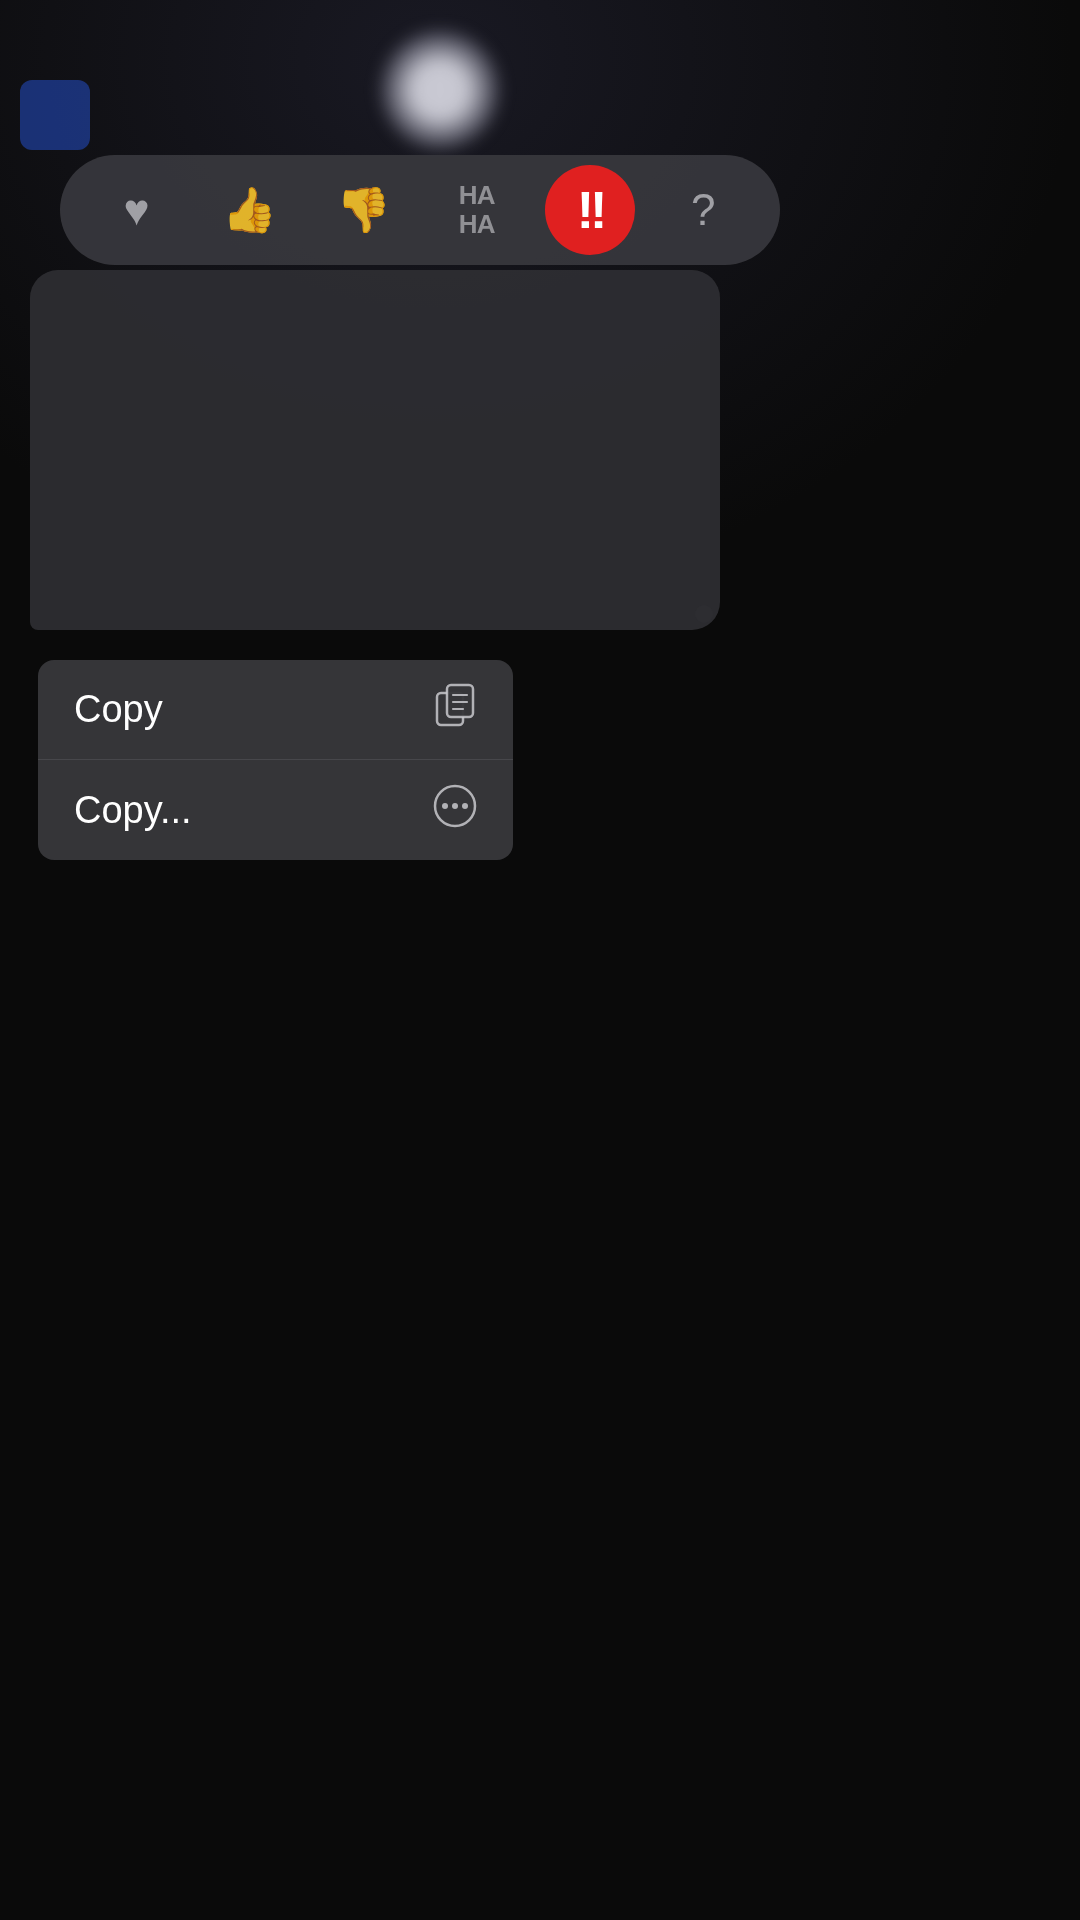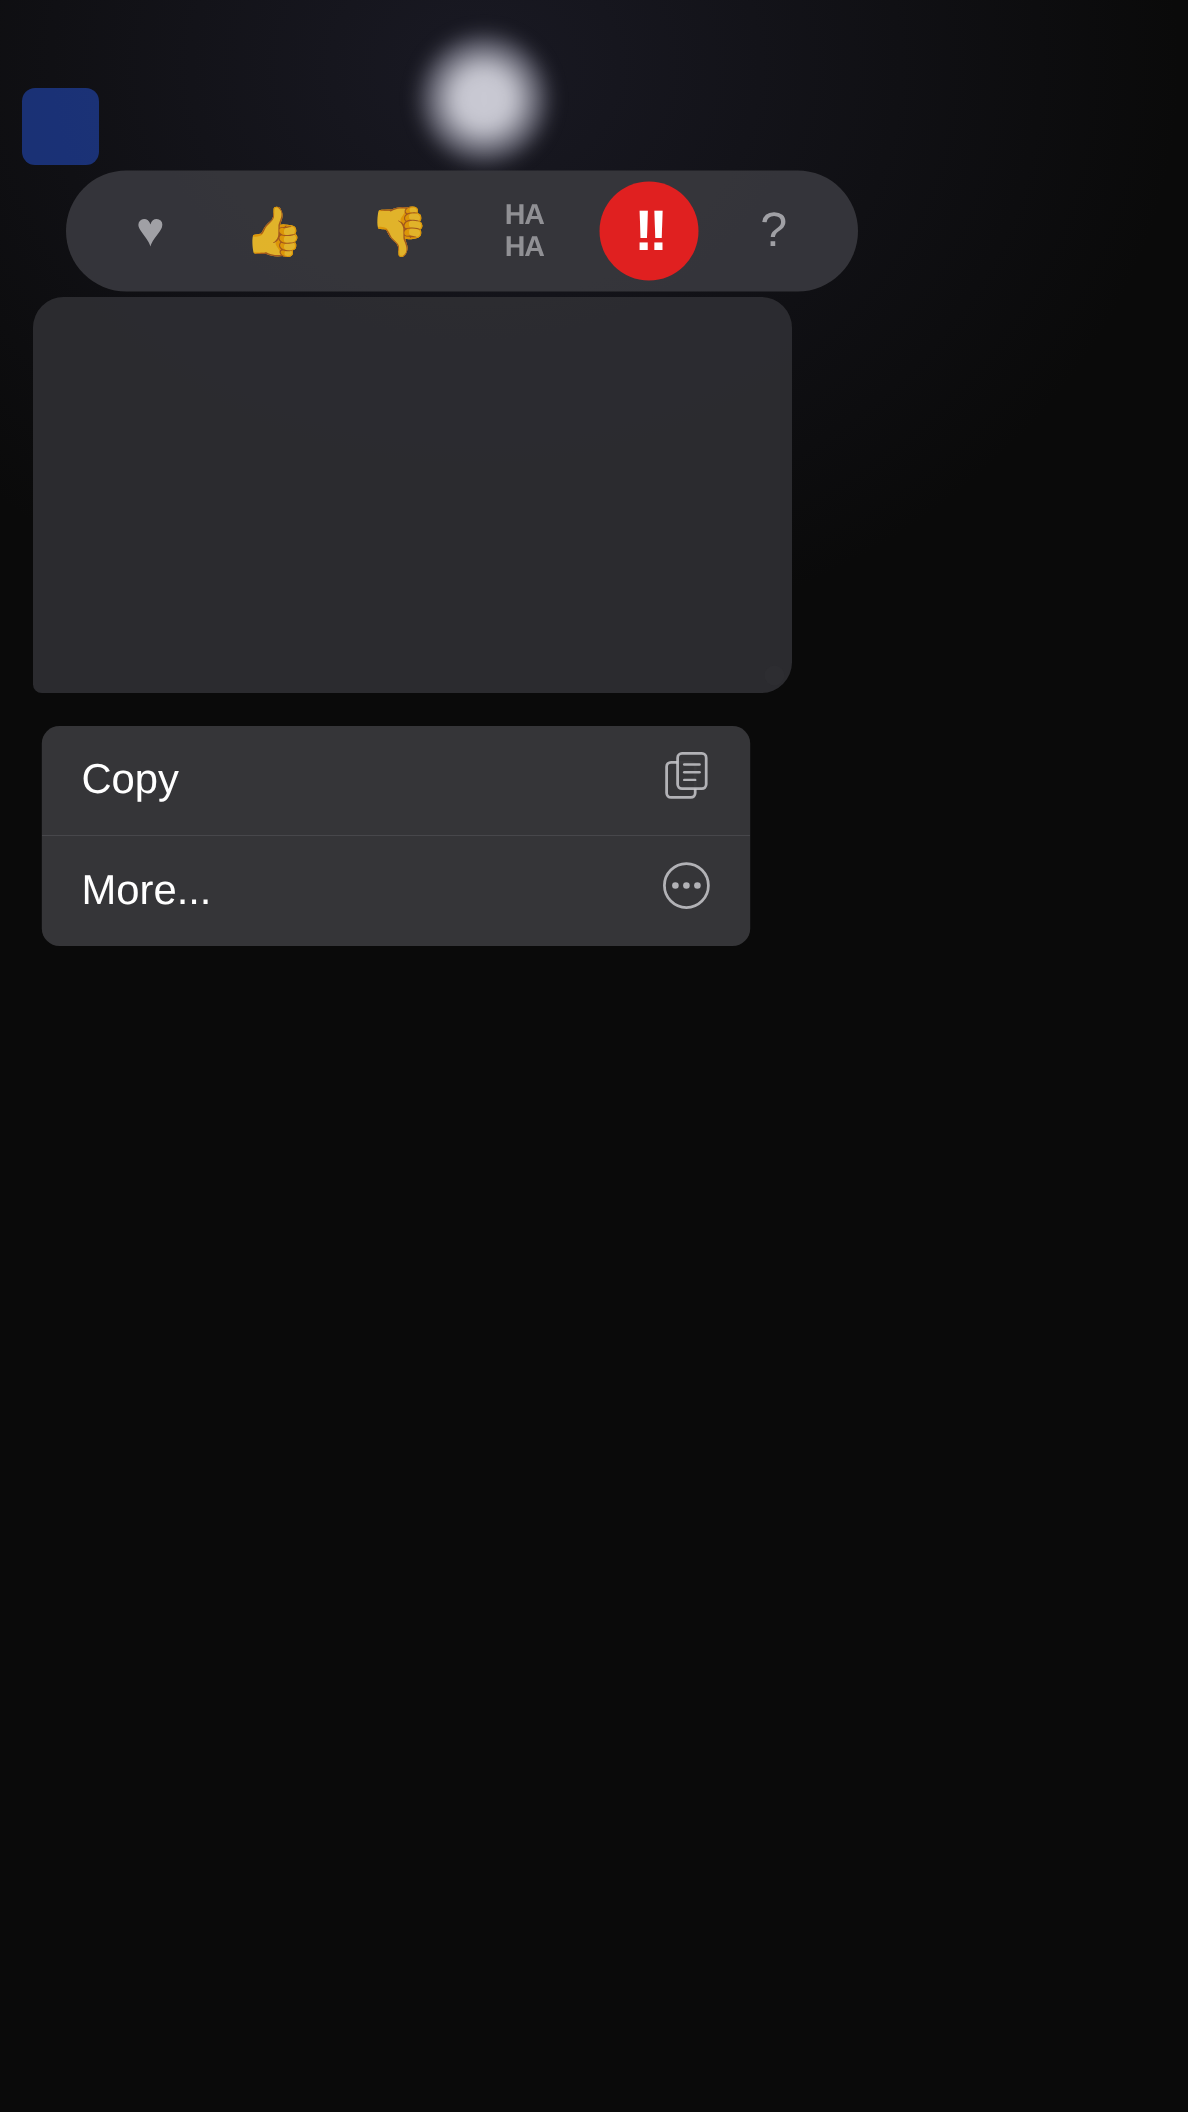--- a/index.html
+++ b/index.html
@@ -106,21 +106,21 @@
       height: 18px;
       background: rgba(45, 45, 50, 0.95);
       border-radius: 50%;
     }
 
     
     .context-menu {
       position: absolute;
       top: 660px;
       left: 38px;
-      width: 644px;
+      width: 475px;
       background: rgba(55, 55, 58, 0.97);
       border-radius: 16px;
       overflow: hidden;
     }
 
     .context-menu-item {
       display: flex;
       align-items: center;
       justify-content: space-between;
       padding: 0 36px;
@@ -209,21 +209,21 @@
 
         <line x1="20" y1="12" x2="34" y2="12" stroke="rgba(200,200,205,0.85)" stroke-width="2.2" stroke-linecap="round"></line>
         <line x1="20" y1="19" x2="34" y2="19" stroke="rgba(200,200,205,0.85)" stroke-width="2.2" stroke-linecap="round"></line>
         <line x1="20" y1="26" x2="30" y2="26" stroke="rgba(200,200,205,0.85)" stroke-width="2.2" stroke-linecap="round"></line>
       </svg>
     </span>
   </div>
 
 
   <div class="context-menu-item">
-    <span class="menu-label">More...</span>
+    <span class="menu-label">Copy...</span>
     <span class="menu-icon">
       <svg width="44" height="44" viewBox="0 0 44 44" fill="none" xmlns="http://www.w3.org/2000/svg">
         <circle cx="22" cy="22" r="20" fill="none" stroke="rgba(200,200,205,0.85)" stroke-width="2.5"></circle>
         <circle cx="12" cy="22" r="3" fill="rgba(200,200,205,0.85)"></circle>
         <circle cx="22" cy="22" r="3" fill="rgba(200,200,205,0.85)"></circle>
         <circle cx="32" cy="22" r="3" fill="rgba(200,200,205,0.85)"></circle>
       </svg>
     </span>
   </div>
 

